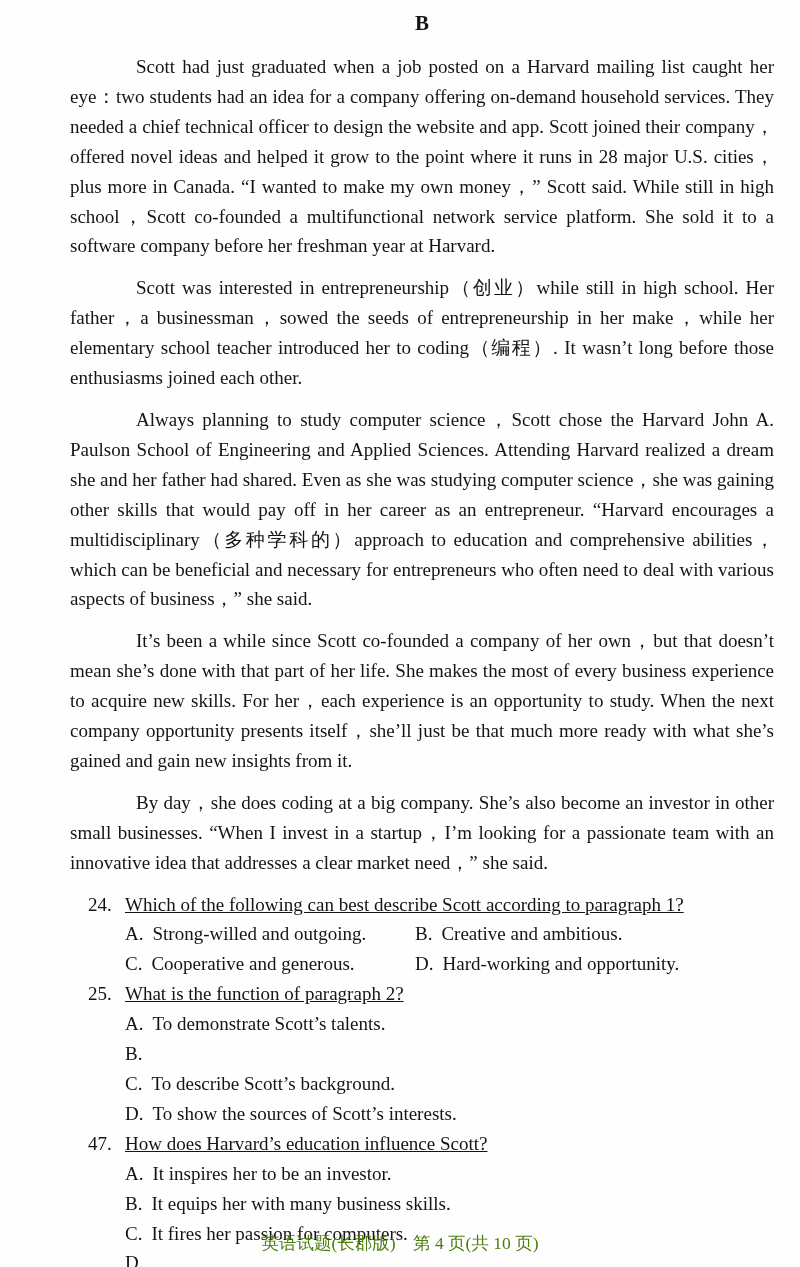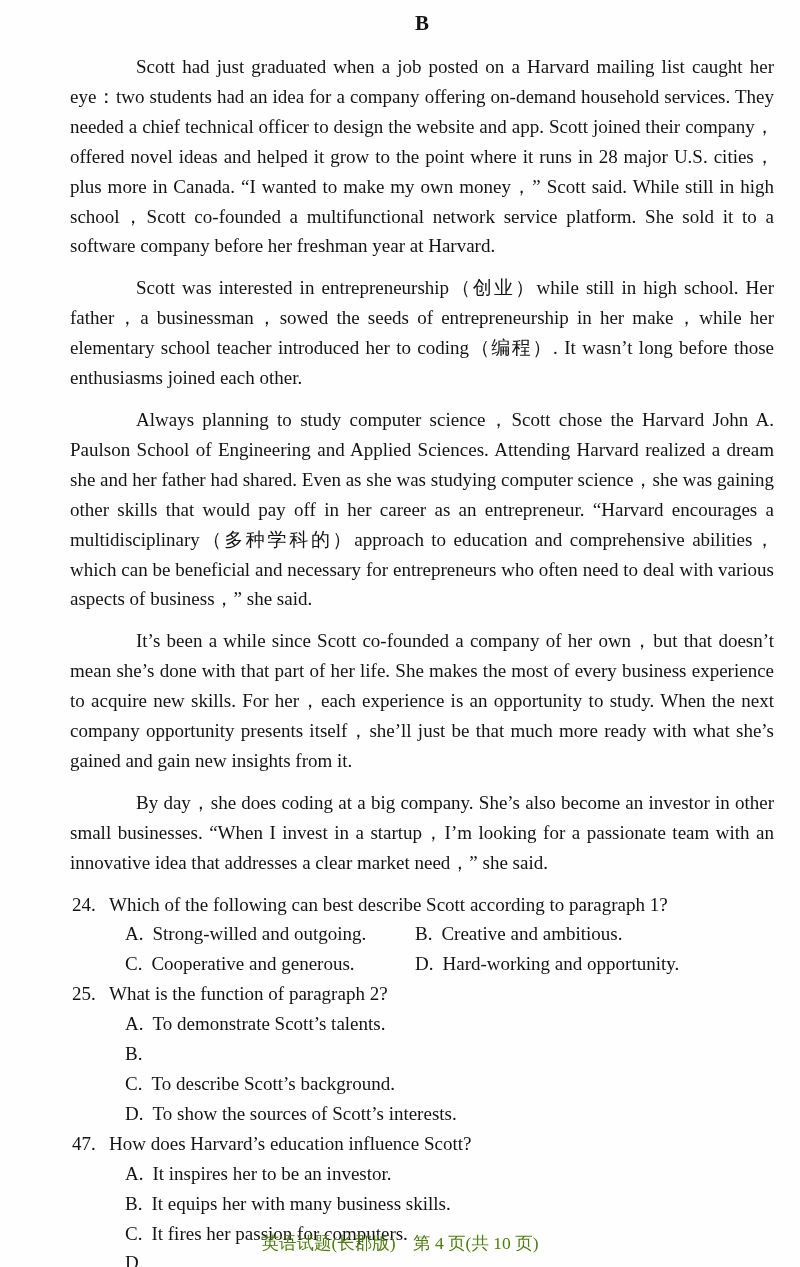--- a/index.html
+++ b/index.html
@@ -34,24 +34,25 @@
   }
   .question {
     font-size: 19px;
     line-height: 29.9px;
   }
   .q-stem {
     display: flex;
   }
   .q-num {
     flex: 0 0 37px;
-    margin-left: 14px;
+    margin-left: 30px;
   }
   .q-text {
     flex: 1;
+    text-decoration: underline;
   }
   .opts {
     padding-left: 67px;
   }
   .opt-pair {
     display: flex;
   }
   .opt {
     display: flex;
   }

